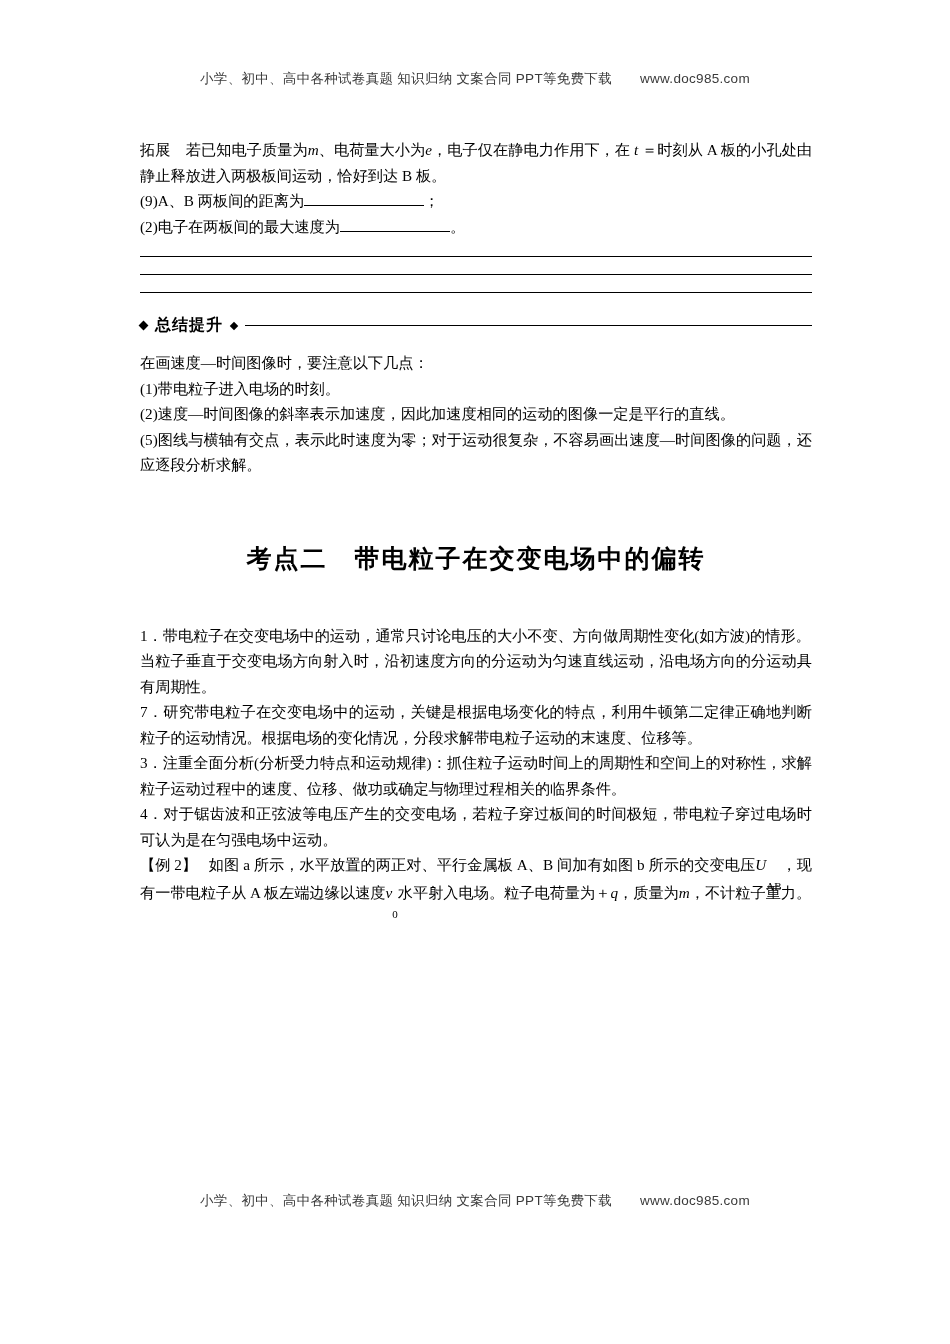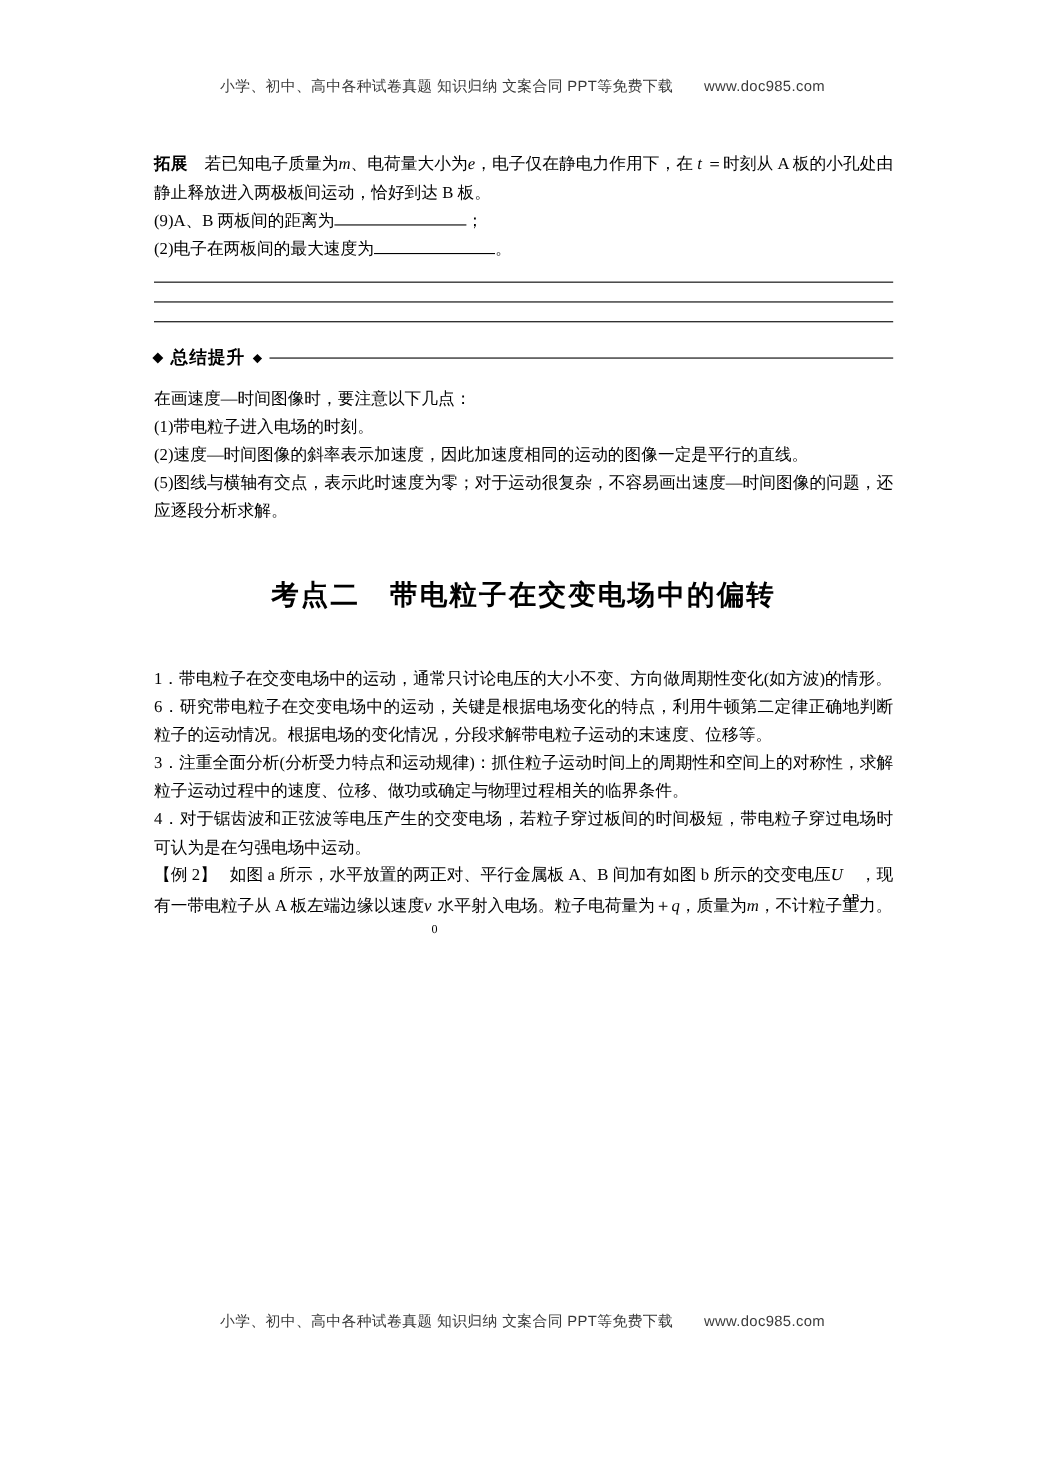--- a/index.html
+++ b/index.html
@@ -45,21 +45,21 @@
     width: 672px;
   }
 
   p {
     margin: 0;
     font-size: 15.2px;
     line-height: 25.5px;
     text-align: justify;
   }
 
-  .b { font-weight: bold; margin-top: 44px; }
+  .b { font-weight: normal; margin-top: 44px; }
   .it { font-style: italic; font-family: "Liberation Serif", serif; }
 
   .blank-line {
     display: inline-block;
     border-bottom: 1px solid #000;
     height: 14px;
     vertical-align: baseline;
   }
 
   .rule-line {
@@ -105,21 +105,21 @@
 
   h2.section-title {
     margin: 0;
     padding: 0;
     text-align: center;
     font-size: 25px;
     font-weight: bold;
     font-family: "Liberation Serif", serif;
     letter-spacing: 2px;
   }
-  .section-title-wrap { margin-top: 46px; }
+  .section-title-wrap { margin-top: 64px; }
 
   .body2 { margin-top: 48px; }
   .body2 p { margin-bottom: 0; }
   .subsc { font-size: 11px; position: relative; top: 20px; }
 </style>
 </head>
 <body>
 
 <div class="page">
 
@@ -156,21 +156,22 @@
       <p>(2)速度—时间图像的斜率表示加速度，因此加速度相同的运动的图像一定是平行的直线。</p>
       <p>(5)图线与横轴有交点，表示此时速度为零；对于运动很复杂，不容易画出速度—时间图像的问题，还应逐段分析求解。</p>
     </div>
 
     <div class="section-title-wrap">
       <h2 class="section-title">考点二　带电粒子在交变电场中的偏转</h2>
     </div>
 
     <div class="body2">
       <p>1．带电粒子在交变电场中的运动，通常只讨论电压的大小不变、方向做周期性变化(如方波)的情形。</p>
-      <p>6．研究带电粒子在交变电场中的运动，关键是根据电场变化的特点，利用牛顿第二定律正确地判断粒子的运动情况。根据电场的变化情况，分段求解带电粒子运动的末速度、位移等。</p>
+      <p>当粒子垂直于交变电场方向射入时，沿初速度方向的分运动为匀速直线运动，沿电场方向的分运动具有周期性。</p>
+      <p>7．研究带电粒子在交变电场中的运动，关键是根据电场变化的特点，利用牛顿第二定律正确地判断粒子的运动情况。根据电场的变化情况，分段求解带电粒子运动的末速度、位移等。</p>
       <p>3．注重全面分析(分析受力特点和运动规律)：抓住粒子运动时间上的周期性和空间上的对称性，求解粒子运动过程中的速度、位移、做功或确定与物理过程相关的临界条件。</p>
       <p>4．对于锯齿波和正弦波等电压产生的交变电场，若粒子穿过板间的时间极短，带电粒子穿过电场时可认为是在匀强电场中运动。</p>
       <p><span>【例 2】</span>&nbsp;&nbsp;&nbsp;<span>如图 a 所示，水平放置的两正对、平行金属板 A、B 间加有如图 b 所示的交变电压</span><span class="it">U</span><span class="subsc">AB</span><span>，现有一带电粒子从 A 板左端边缘以速度</span><span class="it">v</span><span class="subsc">0</span><span>水平射入电场。粒子电荷量为＋</span><span class="it">q</span><span>，质量为</span><span class="it">m</span><span>，不计粒子重力。</span></p>
     </div>
 
   </div>
 
   <div class="footer-note">
     <span>小学、初中、高中各种试卷真题  知识归纳  文案合同 PPT等免费下载</span><span class="url">www.doc985.com</span>
   </div>

